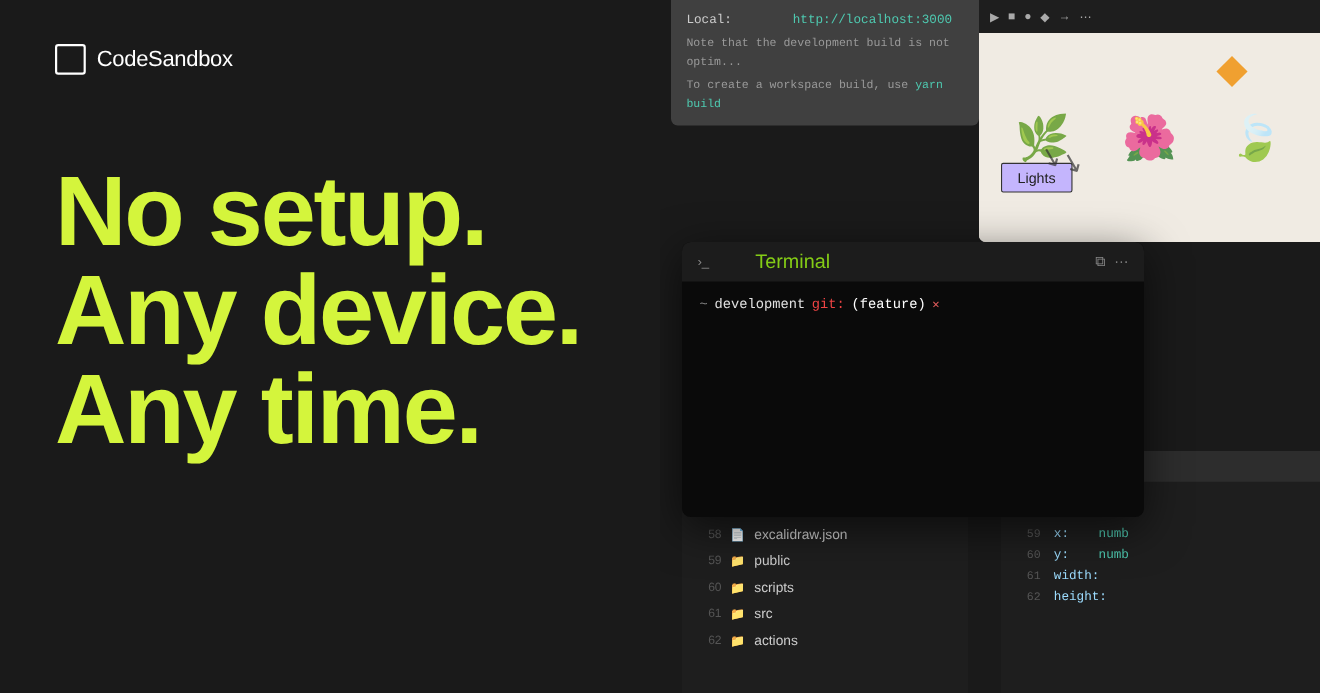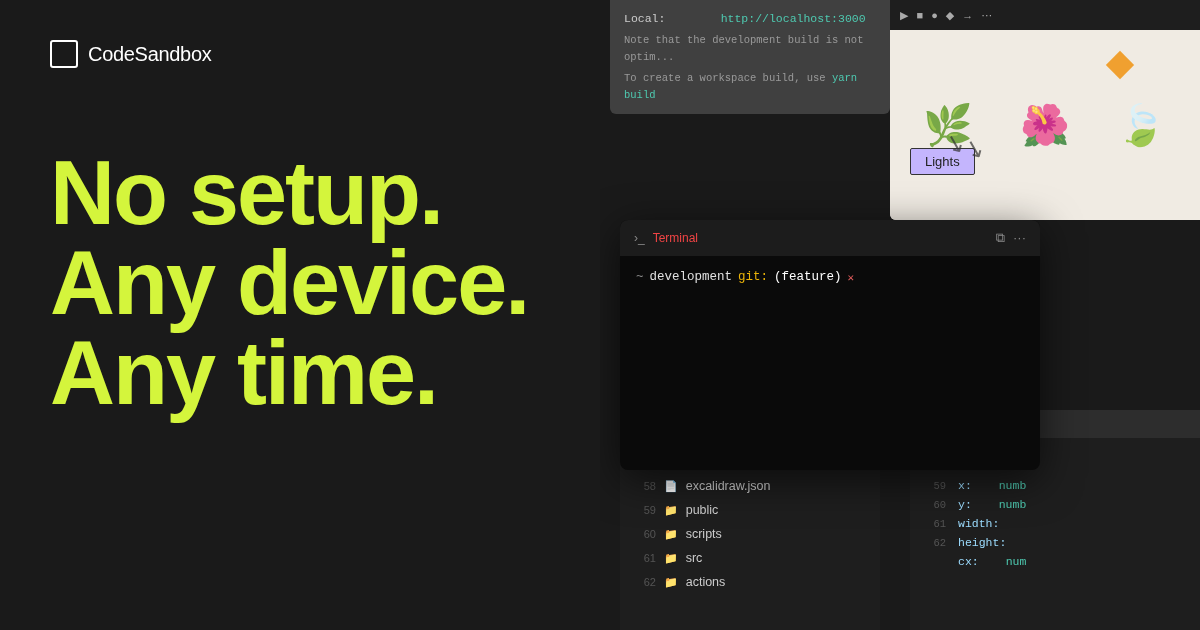--- a/index.html
+++ b/index.html
@@ -207,23 +207,24 @@
       padding: 0 14px;
       gap: 8px;
     }
 
     .terminal-icon {
       color: #888;
       font-size: 12px;
     }
 
     .terminal-title {
-      color: #ef4444;
-      font-size: 12px;
+      color: #84cc16;
+      font-size: 18px;
       flex: 1;
+      margin-left: 34px;
     }
 
     .terminal-actions {
       display: flex;
       gap: 8px;
     }
 
     .terminal-action-btn {
       color: #888;
       font-size: 13px;
@@ -245,21 +246,21 @@
 
     .prompt-arrow {
       color: #888;
     }
 
     .prompt-dir {
       color: #e0e0e0;
     }
 
     .prompt-git {
-      color: #eab308;
+      color: #ef4444;
     }
 
     .prompt-branch {
       color: #ffffff;
     }
 
     .prompt-x {
       color: #e05c5c;
       font-size: 11px;
     }
@@ -499,22 +500,15 @@
       <span class="code-content">
         <span class="code-prop">width:</span>
       </span>
     </div>
     <div class="code-line">
       <span class="code-line-num">62</span>
       <span class="code-content">
         <span class="code-prop">height:</span>
       </span>
     </div>
-    <div class="code-line">
-      <span class="code-line-num"></span>
-      <span class="code-content">
-        <span class="code-prop">cx:</span>
-        <span class="code-type"> num</span>
-      </span>
-    </div>
   </div>
 
 </div>
 
 </body></html>

